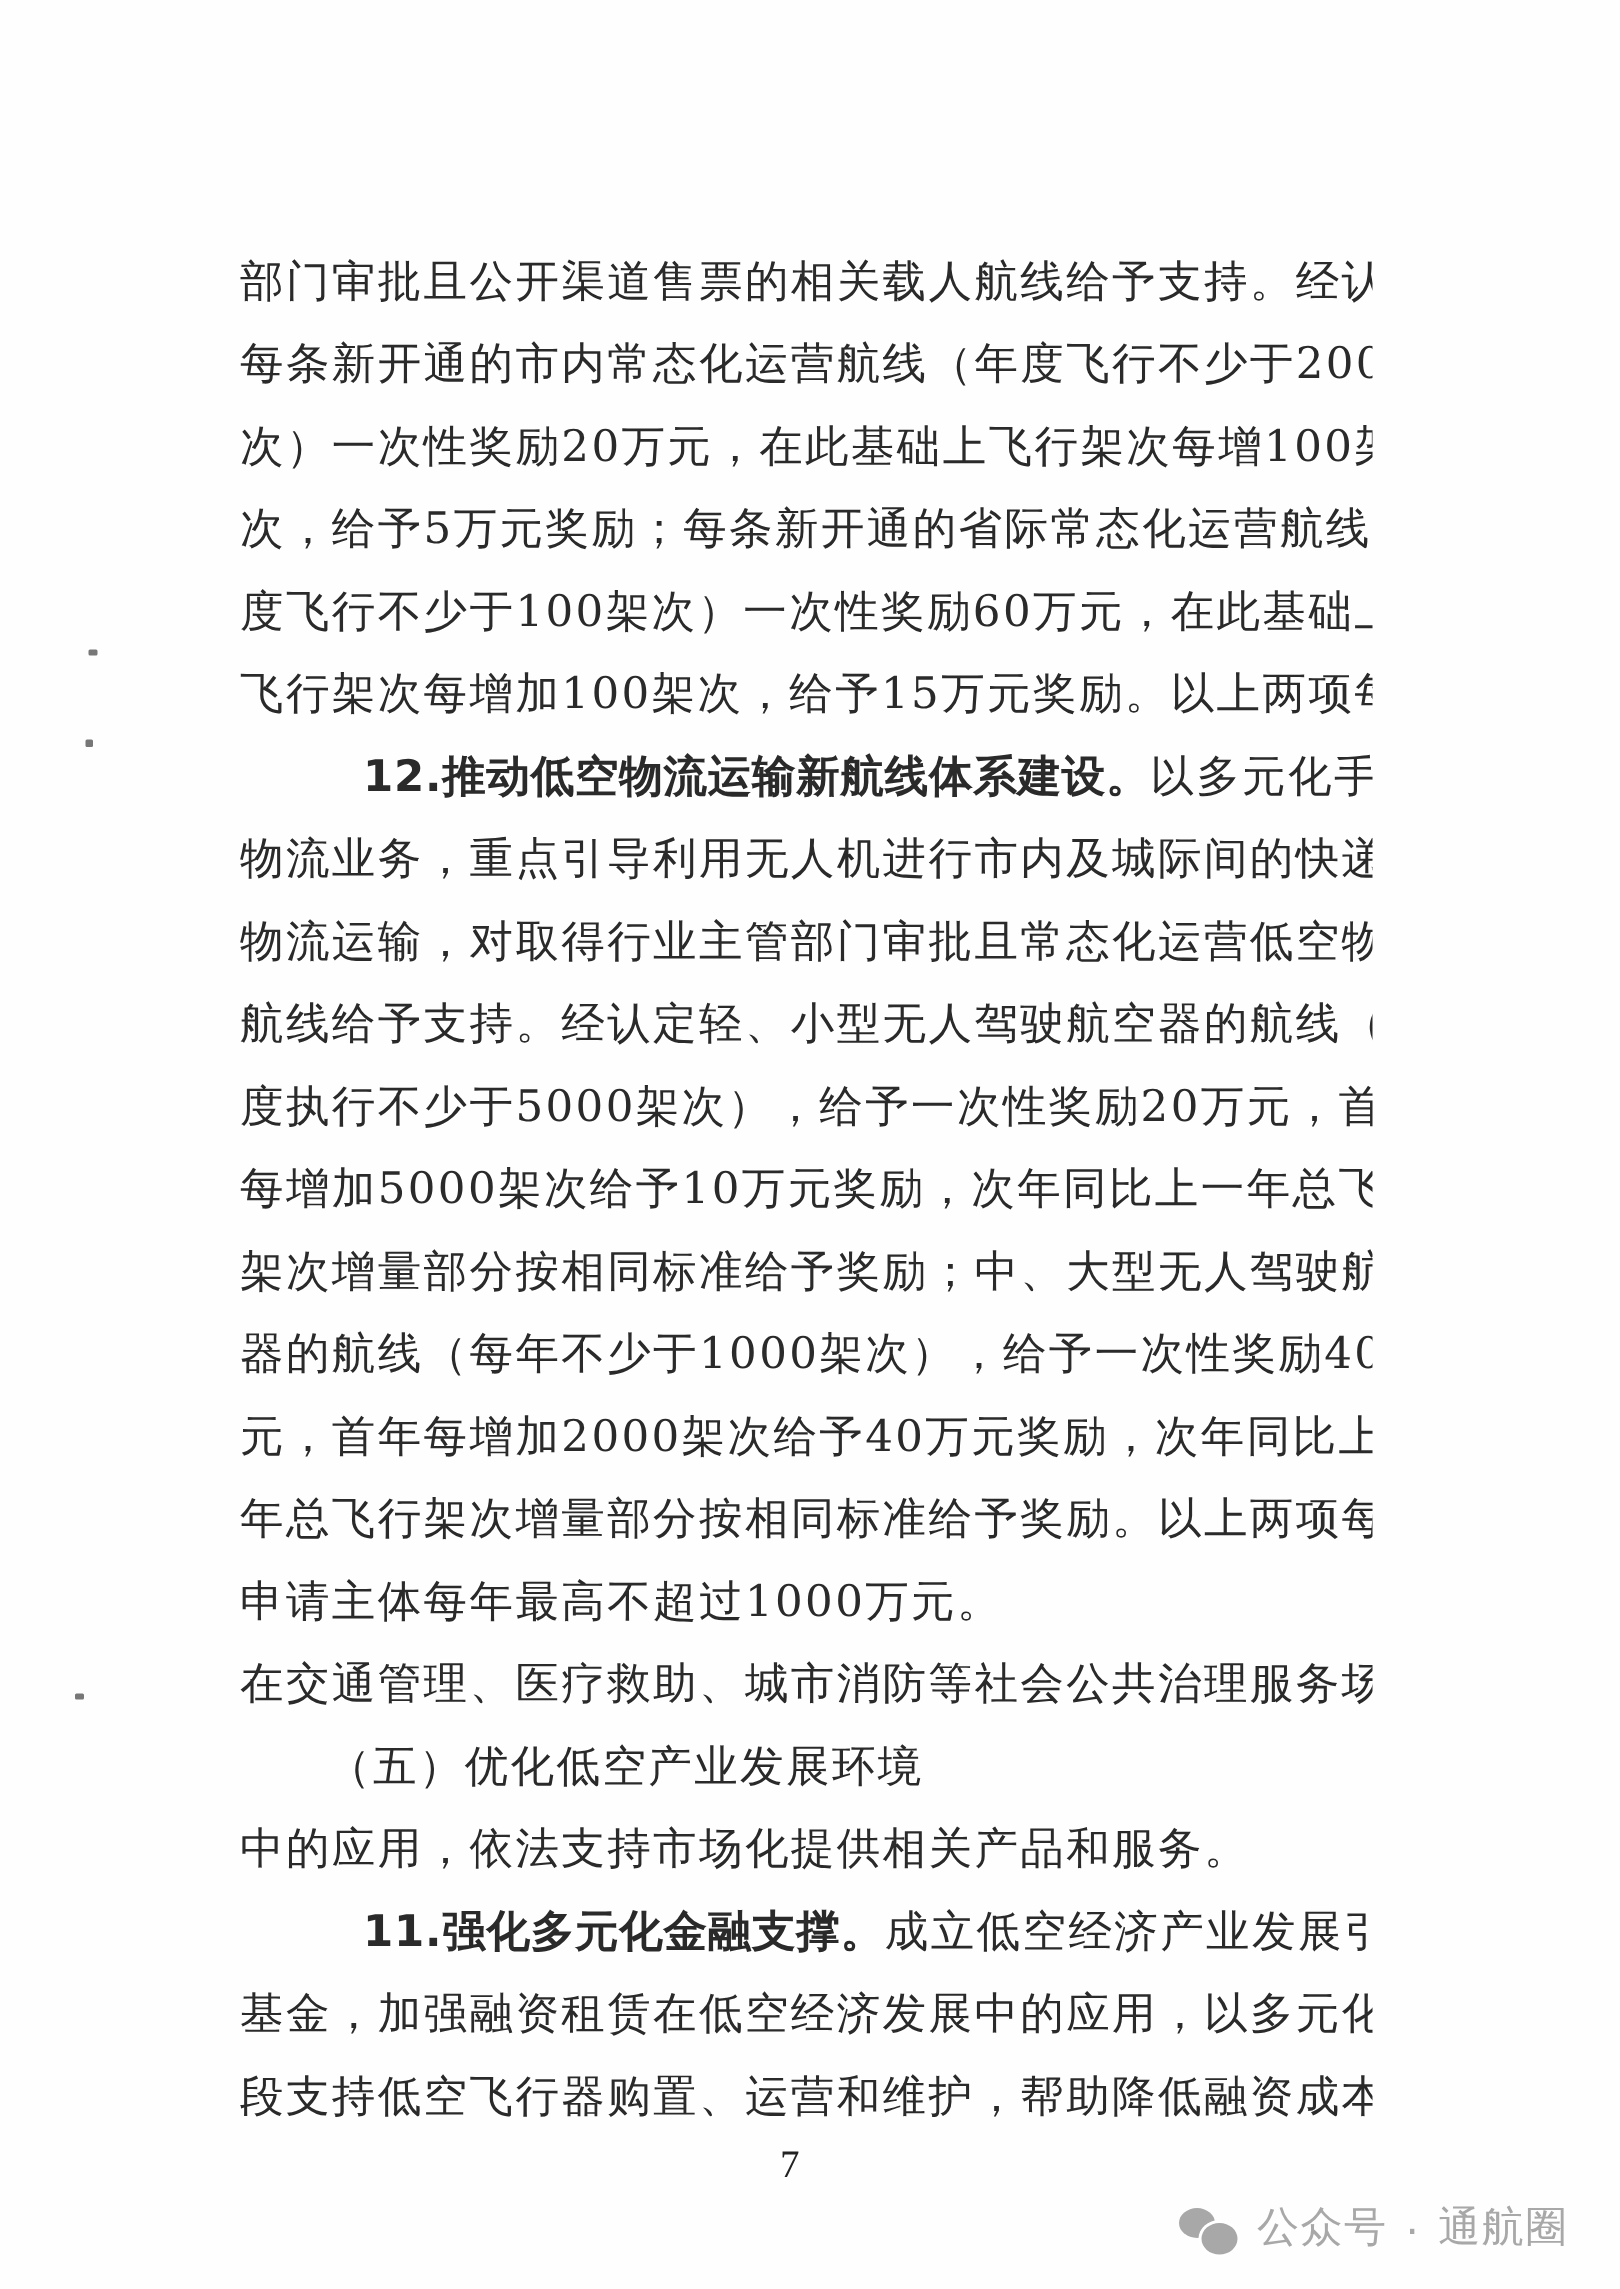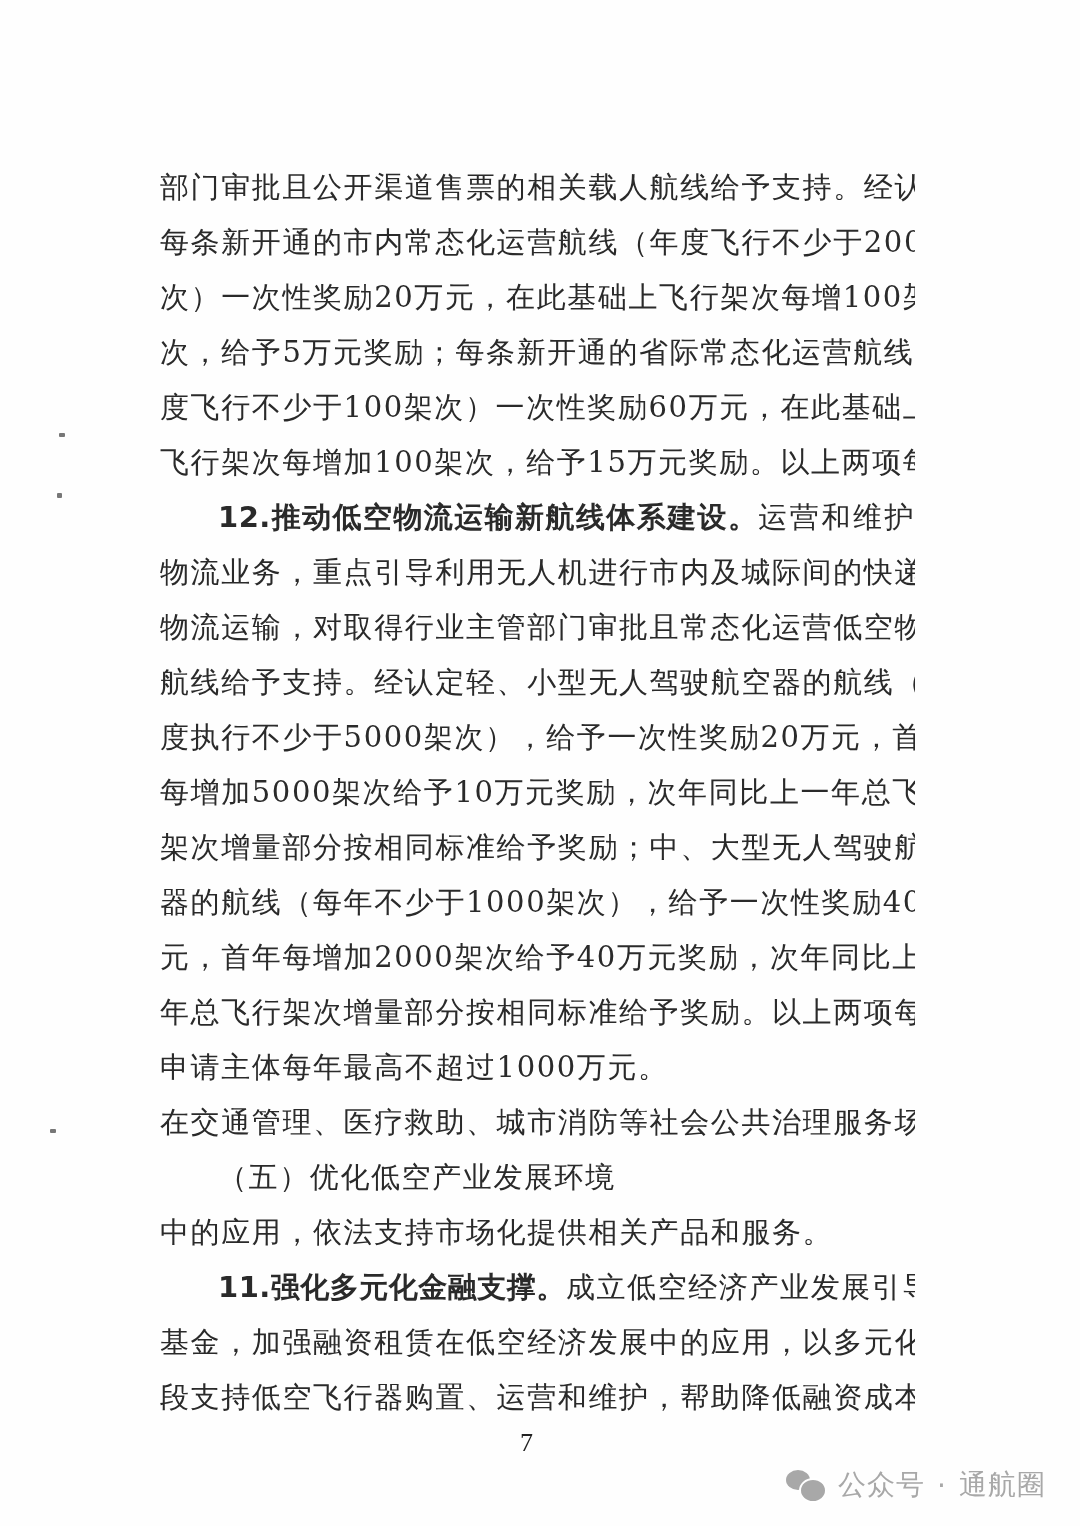--- a/index.html
+++ b/index.html
@@ -41,35 +41,36 @@
     .line.last {
       text-align-last: left;
     }
     .line.indent {
       padding-left: 58px;
     }
     .bold {
       font-weight: bold;
       font-family: "DejaVu Sans", "Liberation Sans", sans-serif;
       letter-spacing: 0.5px;
+      margin-left: 24px;
     }
     .page-number {
       position: absolute;
       left: 520px;
       top: 1428px;
       font-size: 26px;
       color: #222;
       font-family: "Liberation Serif", serif;
     }
     .watermark {
       position: absolute;
       left: 786px;
       top: 1466px;
       display: flex;
-      align-items: center;
+      align-items: flex-end;
       color: #a8a8a8;
       font-size: 28px;
       font-family: "DejaVu Sans", "Liberation Sans", sans-serif;
       letter-spacing: 1px;
     }
     .wechat-icon {
       width: 40px;
       height: 34px;
       position: relative;
       margin-right: 12px;
@@ -98,21 +99,21 @@
   <div class="margin-mark" style="left:57px; top:493px; width:5px; height:5px;"></div>
   <div class="margin-mark" style="left:50px; top:1129px;"></div>
 
   <div class="content" id="content">
       <div class="line"><span>部门审批且公开渠道售票的相关载人航线给予支持。经认定</span></div>
       <div class="line"><span>每条新开通的市内常态化运营航线（年度飞行不少于200架</span></div>
       <div class="line"><span>次）一次性奖励20万元，在此基础上飞行架次每增100架</span></div>
       <div class="line"><span>次，给予5万元奖励；每条新开通的省际常态化运营航线（年</span></div>
       <div class="line"><span>度飞行不少于100架次）一次性奖励60万元，在此基础上</span></div>
       <div class="line"><span>飞行架次每增加100架次，给予15万元奖励。以上两项每</span></div>
-      <div class="line indent"><span class="bold">12.推动低空物流运输新航线体系建设。</span><span>运营和维护</span></div>
+      <div class="line indent"><span class="bold">12.推动低空物流运输新航线体系建设。</span><span>以多元化手</span></div>
       <div class="line"><span>物流业务，重点引导利用无人机进行市内及城际间的快递和</span></div>
       <div class="line"><span>物流运输，对取得行业主管部门审批且常态化运营低空物流</span></div>
       <div class="line"><span>航线给予支持。经认定轻、小型无人驾驶航空器的航线（年</span></div>
       <div class="line"><span>度执行不少于5000架次），给予一次性奖励20万元，首年</span></div>
       <div class="line"><span>每增加5000架次给予10万元奖励，次年同比上一年总飞行</span></div>
       <div class="line"><span>架次增量部分按相同标准给予奖励；中、大型无人驾驶航空</span></div>
       <div class="line"><span>器的航线（每年不少于1000架次），给予一次性奖励40万</span></div>
       <div class="line"><span>元，首年每增加2000架次给予40万元奖励，次年同比上一</span></div>
       <div class="line"><span>年总飞行架次增量部分按相同标准给予奖励。以上两项每个</span></div>
       <div class="line last"><span>申请主体每年最高不超过1000万元。</span></div>

